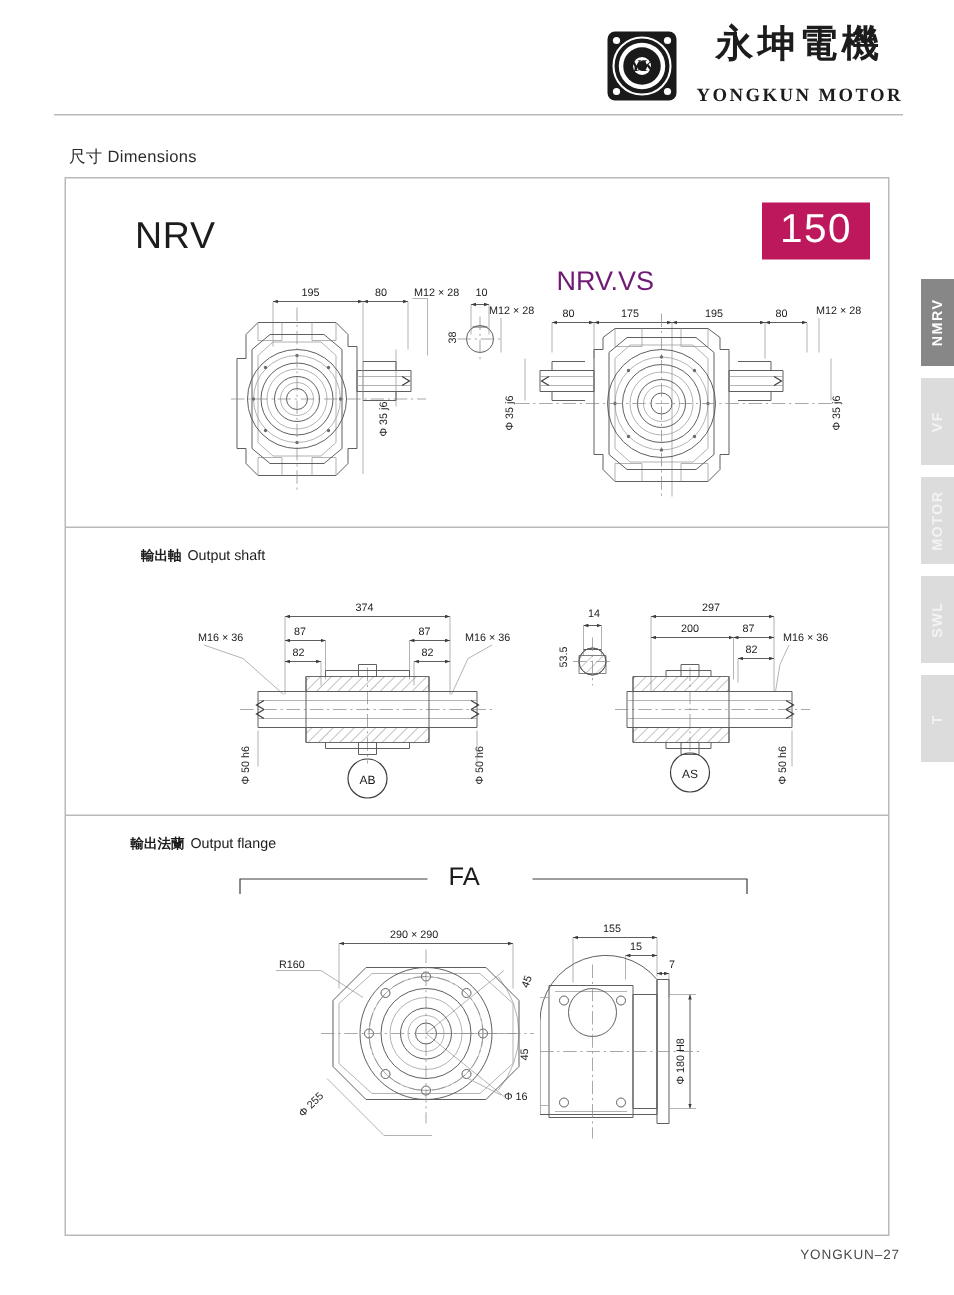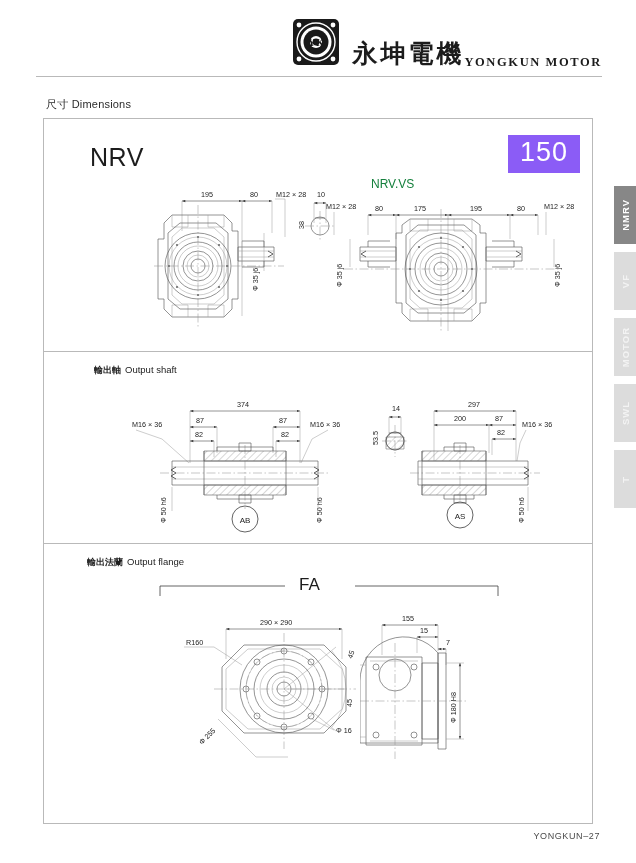--- a/index.html
+++ b/index.html
@@ -7,44 +7,44 @@
     width:636px;height:863px;background:#ffffff;
     font-family:"Liberation Sans","DejaVu Sans",sans-serif;
     color:#2b2b2b;position:relative;overflow:hidden;
   }
   .page{position:absolute;inset:0;}
 
   
   .header{position:absolute;left:0;top:0;width:636px;height:84px;}
   .brand{position:absolute;right:34px;top:16px;display:flex;align-items:flex-end;gap:10px;}
   .logo-mark{width:52px;height:52px;position:relative;}
-  .brand-text{display:flex;flex-direction:row;align-items:center;line-height:1;}
+  .brand-text{display:flex;flex-direction:column;align-items:center;line-height:1;}
   .brand-cn{font-family:"DejaVu Sans",sans-serif;font-size:25px;font-weight:bold;letter-spacing:3px;color:#1c1c1c;}
   .brand-en{font-family:"Liberation Serif","DejaVu Serif",serif;font-size:12.5px;font-weight:bold;letter-spacing:1.6px;color:#1c1c1c;margin-top:16px;}
   .header-rule{position:absolute;left:36px;top:76px;width:566px;height:1px;background:#b9b9b9;}
 
   
   .dims-caption{position:absolute;left:46px;top:97px;font-size:11px;color:#2b2b2b;letter-spacing:.2px;}
   .dims-caption .cn{font-family:"DejaVu Sans",sans-serif;}
 
   
   .panel{position:absolute;left:43px;top:118px;width:548px;height:704px;border:1px solid #b9b9b9;background:#fff;}
   .divider{position:absolute;left:0;width:548px;height:1px;background:#b9b9b9;}
   .div1{top:232px;}
   .div2{top:424px;}
 
   .block-label{position:absolute;font-size:9.5px;color:#1c1c1c;}
   .block-label .cn{font-family:"DejaVu Sans",sans-serif;font-weight:bold;font-size:9px;}
   .block-label .en{margin-left:4px;}
 
-  .badge{position:absolute;right:12px;top:16px;background:#8b5cf6;color:#fff;
+  .badge{position:absolute;right:12px;top:16px;background:#be185d;color:#fff;
          font-size:27px;line-height:1;padding:4px 12px 7px 12px;letter-spacing:1px;}
 
   .title-nrv{position:absolute;left:46px;top:24px;font-size:25px;color:#1c1c1c;letter-spacing:.5px;}
-  .title-vs{position:absolute;left:327px;top:58px;font-size:12px;color:#15803d;}
+  .title-vs{position:absolute;left:327px;top:58px;font-size:18px;color:#701a75;}
   .title-fa{position:absolute;left:255px;top:456px;font-size:17px;color:#1c1c1c;}
 
   
   svg{display:block;}
   .dwg{position:absolute;}
   .t{font-family:"Liberation Sans",sans-serif;font-size:7.2px;fill:#1c1c1c;}
   .t8{font-family:"Liberation Sans",sans-serif;font-size:8px;fill:#1c1c1c;}
   .ln{stroke:#5a5a5a;stroke-width:.65;fill:none;}
   .ln2{stroke:#3c3c3c;stroke-width:.8;fill:none;}
   .thin{stroke:#9a9a9a;stroke-width:.5;fill:none;}

